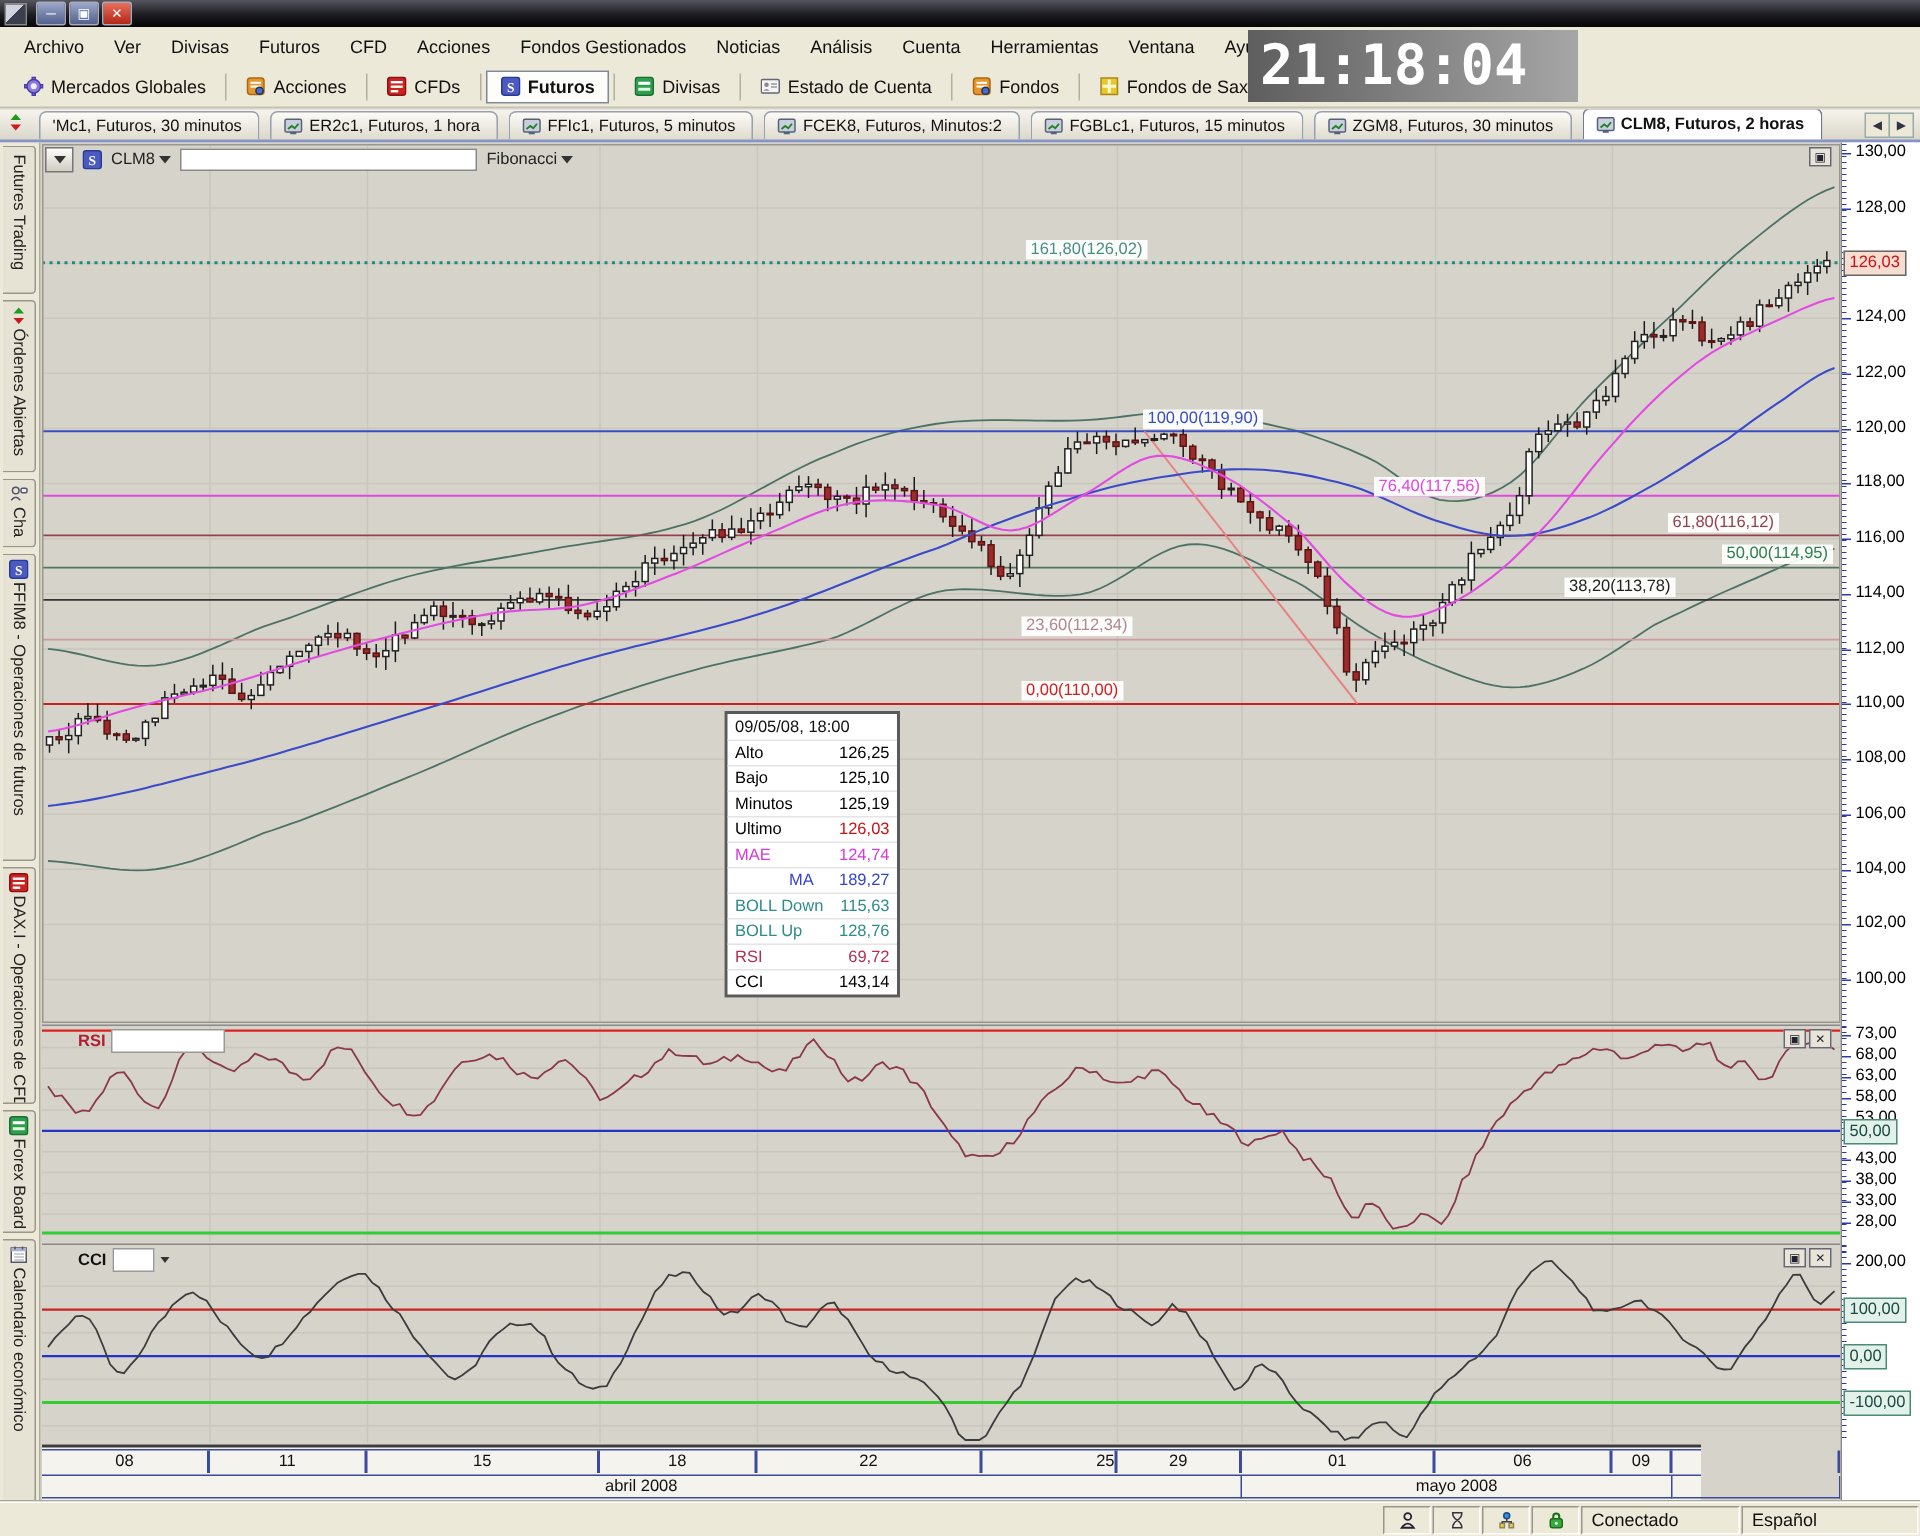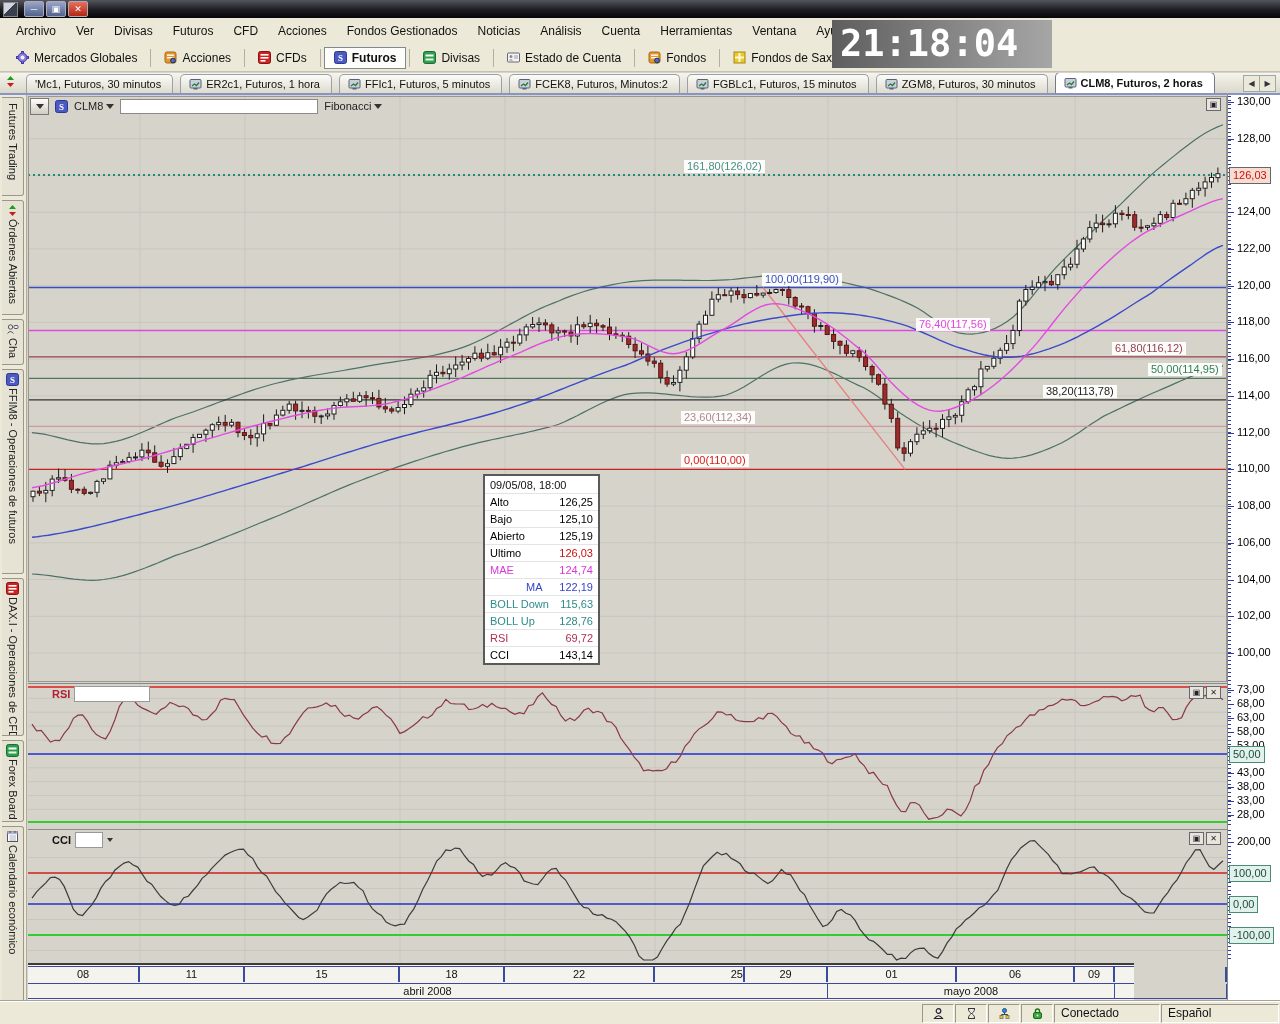--- a/index.html
+++ b/index.html
@@ -819,34 +819,34 @@
     <div id="tt-rows">
         <div class="tt-row">
           <span style="color: rgb(0, 0, 0);">Alto</span>
           <span style="color: rgb(0, 0, 0);">126,25</span>
         </div>
         <div class="tt-row">
           <span style="color: rgb(0, 0, 0);">Bajo</span>
           <span style="color: rgb(0, 0, 0);">125,10</span>
         </div>
         <div class="tt-row">
-          <span style="color: rgb(0, 0, 0);">Abierto</span>
+          <span style="color: rgb(0, 0, 0);">Minutos</span>
           <span style="color: rgb(0, 0, 0);">125,19</span>
         </div>
         <div class="tt-row">
           <span style="color: rgb(0, 0, 0);">Ultimo</span>
           <span style="color: rgb(204, 17, 17);">126,03</span>
         </div>
         <div class="tt-row">
           <span style="color: rgb(216, 56, 216);">MAE</span>
           <span style="color: rgb(216, 56, 216);">124,74</span>
         </div>
         <div class="tt-row">
           <span style="color: rgb(51, 68, 204); padding-left: 36px;">MA</span>
-          <span style="color: rgb(51, 68, 204);">122,19</span>
+          <span style="color: rgb(51, 68, 204);">189,27</span>
         </div>
         <div class="tt-row">
           <span style="color: rgb(46, 139, 139);">BOLL Down</span>
           <span style="color: rgb(46, 139, 139);">115,63</span>
         </div>
         <div class="tt-row">
           <span style="color: rgb(46, 139, 139);">BOLL Up</span>
           <span style="color: rgb(46, 139, 139);">128,76</span>
         </div>
         <div class="tt-row">

